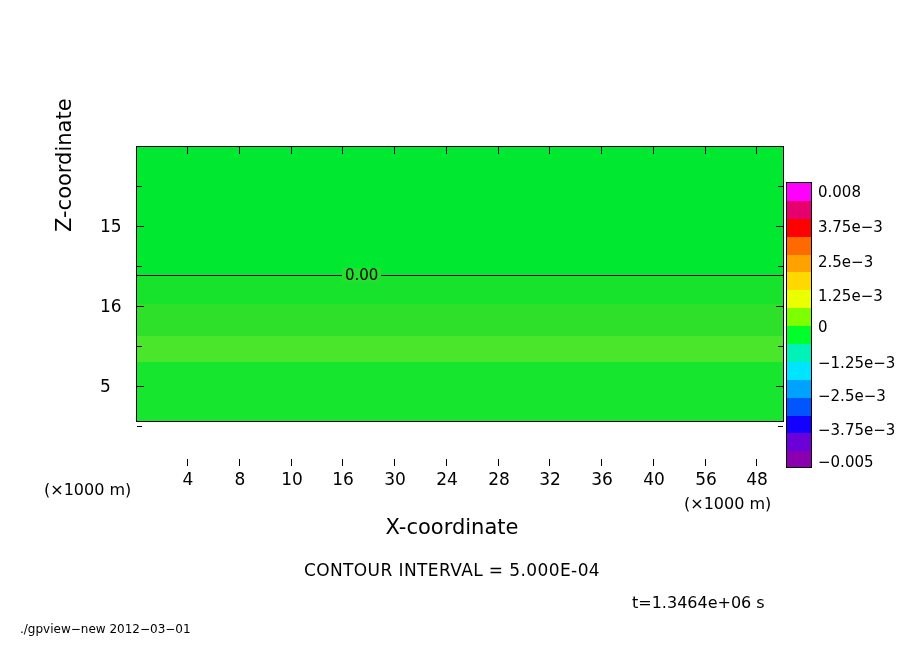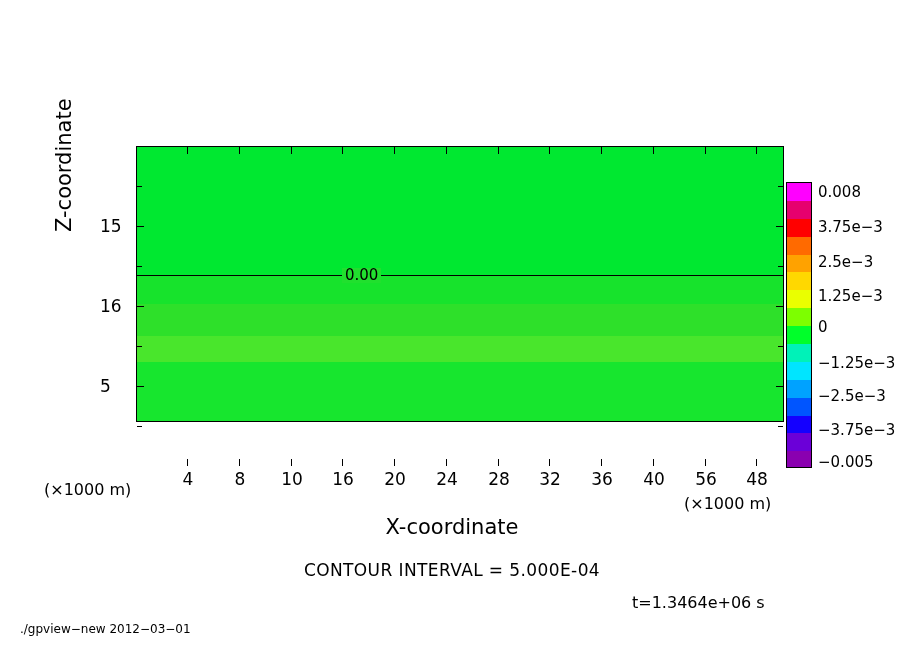--- a/index.html
+++ b/index.html
@@ -224,21 +224,21 @@
   <div class="tick-x" style="left:549px;top:459px;"></div>
   <div class="tick-x" style="left:601px;top:459px;"></div>
   <div class="tick-x" style="left:653px;top:459px;"></div>
   <div class="tick-x" style="left:705px;top:459px;"></div>
   <div class="tick-x" style="left:756px;top:459px;"></div>
 
   <div class="xlabel-val" style="left:188px;top:469px;">4</div>
   <div class="xlabel-val" style="left:240px;top:469px;">8</div>
   <div class="xlabel-val" style="left:292px;top:469px;">10</div>
   <div class="xlabel-val" style="left:343px;top:469px;">16</div>
-  <div class="xlabel-val" style="left:395px;top:469px;">20</div>
+  <div class="xlabel-val" style="left:395px;top:469px;">30</div>
   <div class="xlabel-val" style="left:447px;top:469px;">24</div>
   <div class="xlabel-val" style="left:499px;top:469px;">28</div>
   <div class="xlabel-val" style="left:550px;top:469px;">32</div>
   <div class="xlabel-val" style="left:602px;top:469px;">36</div>
   <div class="xlabel-val" style="left:654px;top:469px;">40</div>
   <div class="xlabel-val" style="left:706px;top:469px;">56</div>
   <div class="xlabel-val" style="left:757px;top:469px;">48</div>
 
   <div class="tick-y" style="left:137px;top:226px;"></div>
   <div class="tick-y" style="left:137px;top:306px;"></div>

